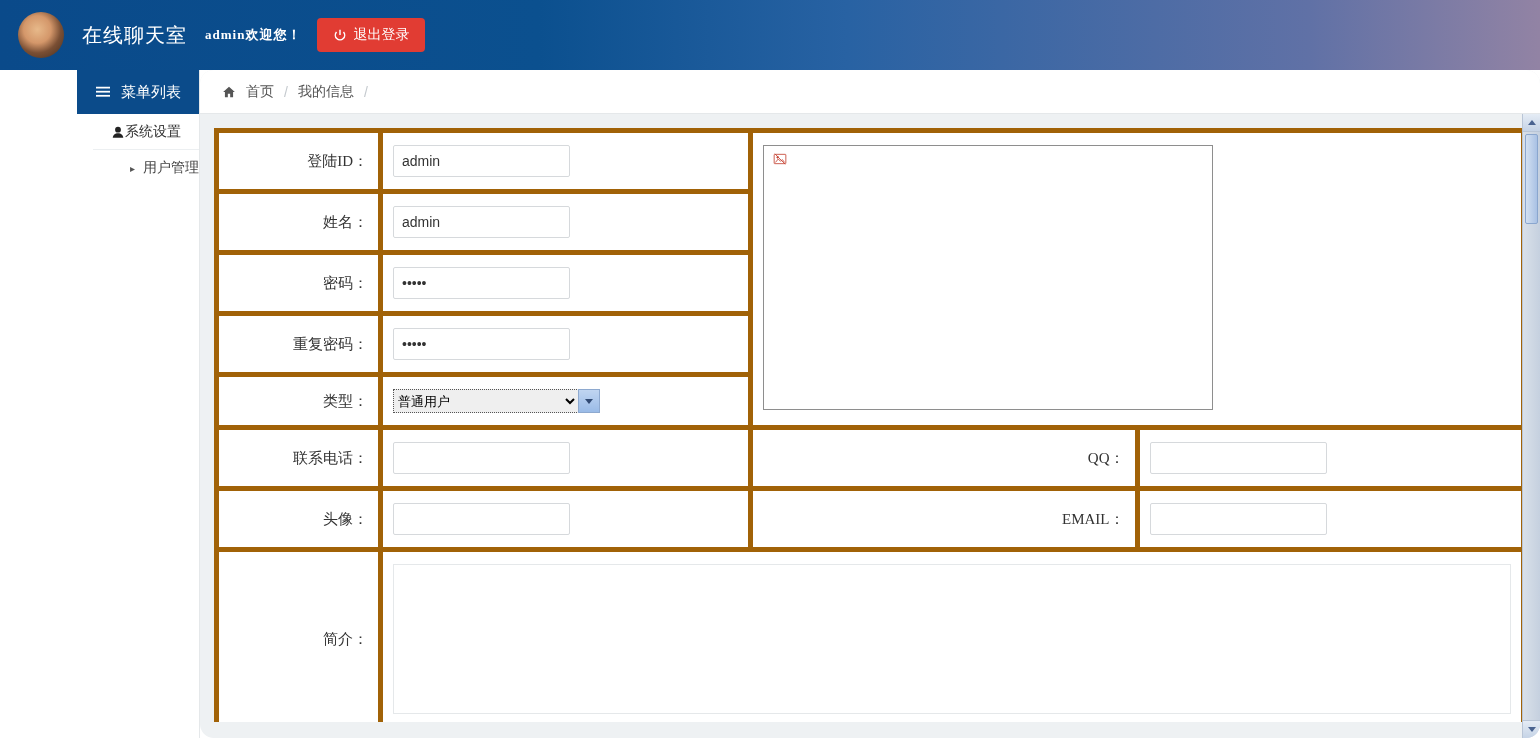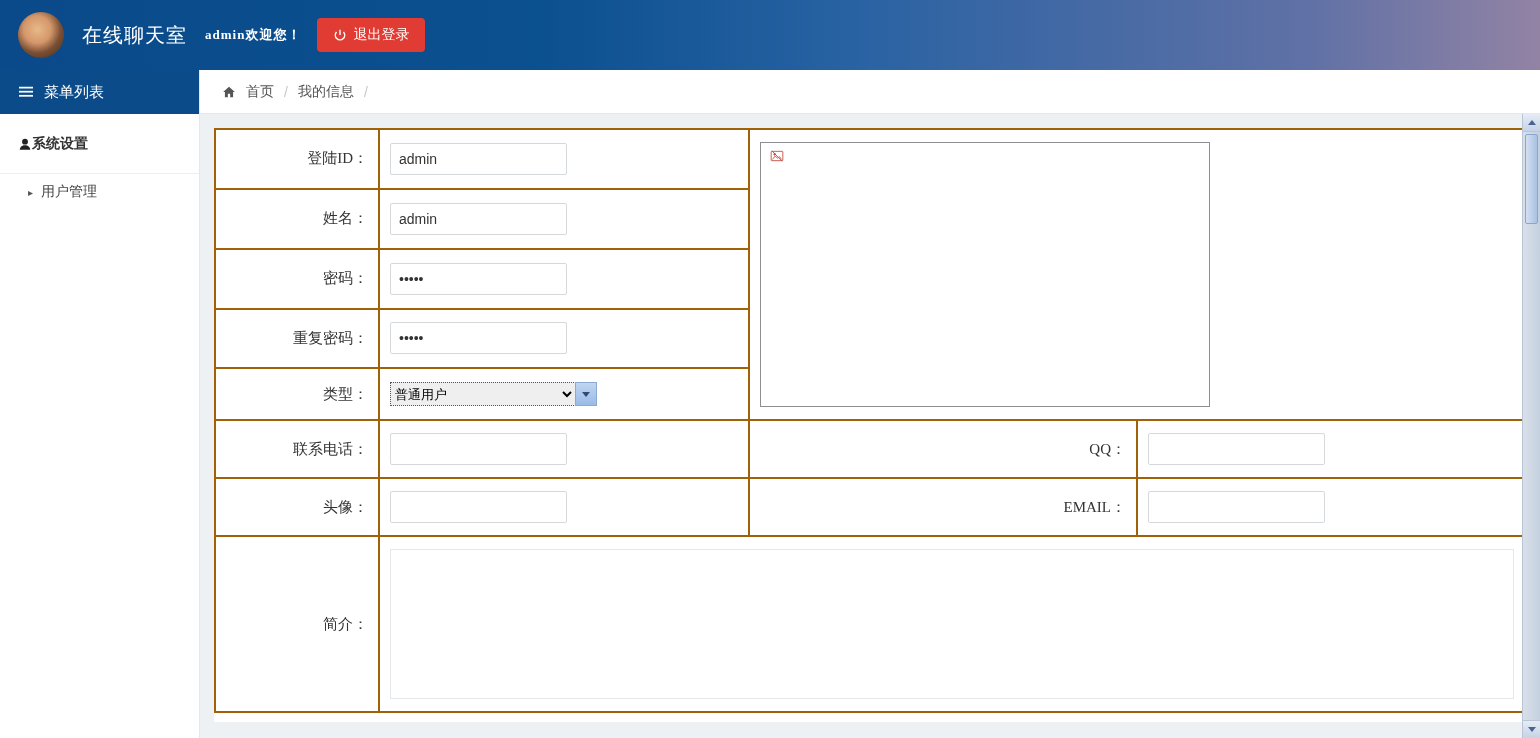--- a/index.html
+++ b/index.html
@@ -6,37 +6,37 @@
     body { font-family:"Microsoft YaHei","SimSun",Arial,sans-serif; font-size:14px; color:#333; background:#fff; width:1540px; }
     
     .header { height:70px; background:linear-gradient(to right,#0a4a8a 0%,#0b508f 35%,#2862a3 55%,#6071a6 85%,#9283a4 100%); display:flex; align-items:center; padding-left:18px; color:#fff; position:relative; }
     .avatar { width:46px; height:46px; border-radius:50%; background:radial-gradient(circle at 42% 38%,#e7b98a 0%,#d4976a 35%,#7a4f34 60%,#3e2a1c 100%); margin-right:18px; flex:none; }
     .app-title { font-size:20px; letter-spacing:1px; font-family:"SimSun",serif; }
     .welcome { margin-left:18px; font-size:13px; font-weight:bold; font-family:Liberation Serif, serif; letter-spacing:1px; }
     .btn-logout { margin-left:16px; background:#e13c33; color:#fff; border:none; padding:8px 16px; border-radius:4px; font-size:14px; display:flex; align-items:center; gap:6px; cursor:pointer;justify-content:flex-end; }
     .btn-logout svg { width:14px; height:14px; }
     
     .body { display:flex; height:668px; }
-    .sidebar { width:200px; flex:none; background:#fff; display:flex; flex-direction:column; border-right:1px solid #e5e8ea; }
+    .sidebar { width:200px; flex:none; background:#fff; display:flex; flex-direction:column; border-right:1px solid #e5e8ea;align-items:flex-end; }
     .menu-header { background:#0b4b8a; color:#fff; height:44px; display:flex; align-items:center; padding:0 18px; font-size:15px; gap:10px; }
     .menu-header svg { width:16px; height:14px; }
-    .menu-section { height:60px; display:flex; align-items:center; padding:0 18px; font-weight:bold; border-bottom:1px solid #eceff1; }
+    .menu-section { height:36px; display:flex; align-items:center; padding:0 18px; font-weight:normal; border-bottom:1px solid #eceff1; }
     .menu-section svg { width:14px; height:14px; }
     .menu-item { height:36px; display:flex; align-items:center; padding-left:28px; gap:8px; color:#444; cursor:pointer; }
     .menu-item::before { content:"▸"; font-size:10px; color:#555; }
     .menu-item.active { color:#1f8bd6; }
     
-    .content { flex:1; background:#eef1f3; display:flex; flex-direction:column; overflow:hidden; }
+    .content { flex:1; background:#eef1f3; display:flex; flex-direction:column; overflow:hidden;border-radius:14px; }
     .breadcrumb { height:44px; background:#fff; display:flex; align-items:center; padding:0 22px; gap:10px; color:#555; border-bottom:1px solid #e5e8ea; }
     .breadcrumb svg { width:14px; height:14px; }
     .breadcrumb .sep { color:#c4c9ce; }
     .scroll-area { flex:1; position:relative; overflow:hidden; }
     .form-wrap { margin:14px; background:#fff; height:594px; overflow:hidden; }
     table.form { width:100%; border-collapse:collapse; table-layout:fixed; }
-    table.form td { border:2px solid #a16207; padding:12px 10px; vertical-align:middle; }
+    table.form td { border:5px solid #a16207; padding:12px 10px; vertical-align:middle; }
     td.lbl { width:164px; text-align:right; padding-right:16px; font-family:"SimSun","NSimSun",serif; font-size:15px; color:#333; }
     td.fld input[type=text], td.fld input[type=password] { width:177px; height:32px; border:1px solid #d6d9dc; border-radius:2px; padding:4px 8px; font-size:14px; color:#333; }
     td.fld select { width:186px; height:24px; border:1px dotted #555; font-size:13px; font-family:"SimSun",serif; }
     .select-wrap { display:inline-flex; align-items:center; }
     .select-btn { width:22px; height:24px; margin-left:-1px; background:linear-gradient(#c0d5f1,#9abbe7); border:1px solid #8ea9cf; display:flex; align-items:center; justify-content:center; cursor:pointer; }
     .select-btn::after { content:""; border-left:4px solid transparent; border-right:4px solid transparent; border-top:5px solid #314a73; }
     .preview-box { width:450px; height:265px; border:1px solid #8e8e8e; padding:6px 8px; background:#fff; }
     .broken-img { width:16px; height:14px; color:#c7493a; }
     .textarea-big { width:100%; height:150px; border:1px solid #e5e8ea; background:#fff; }
     

